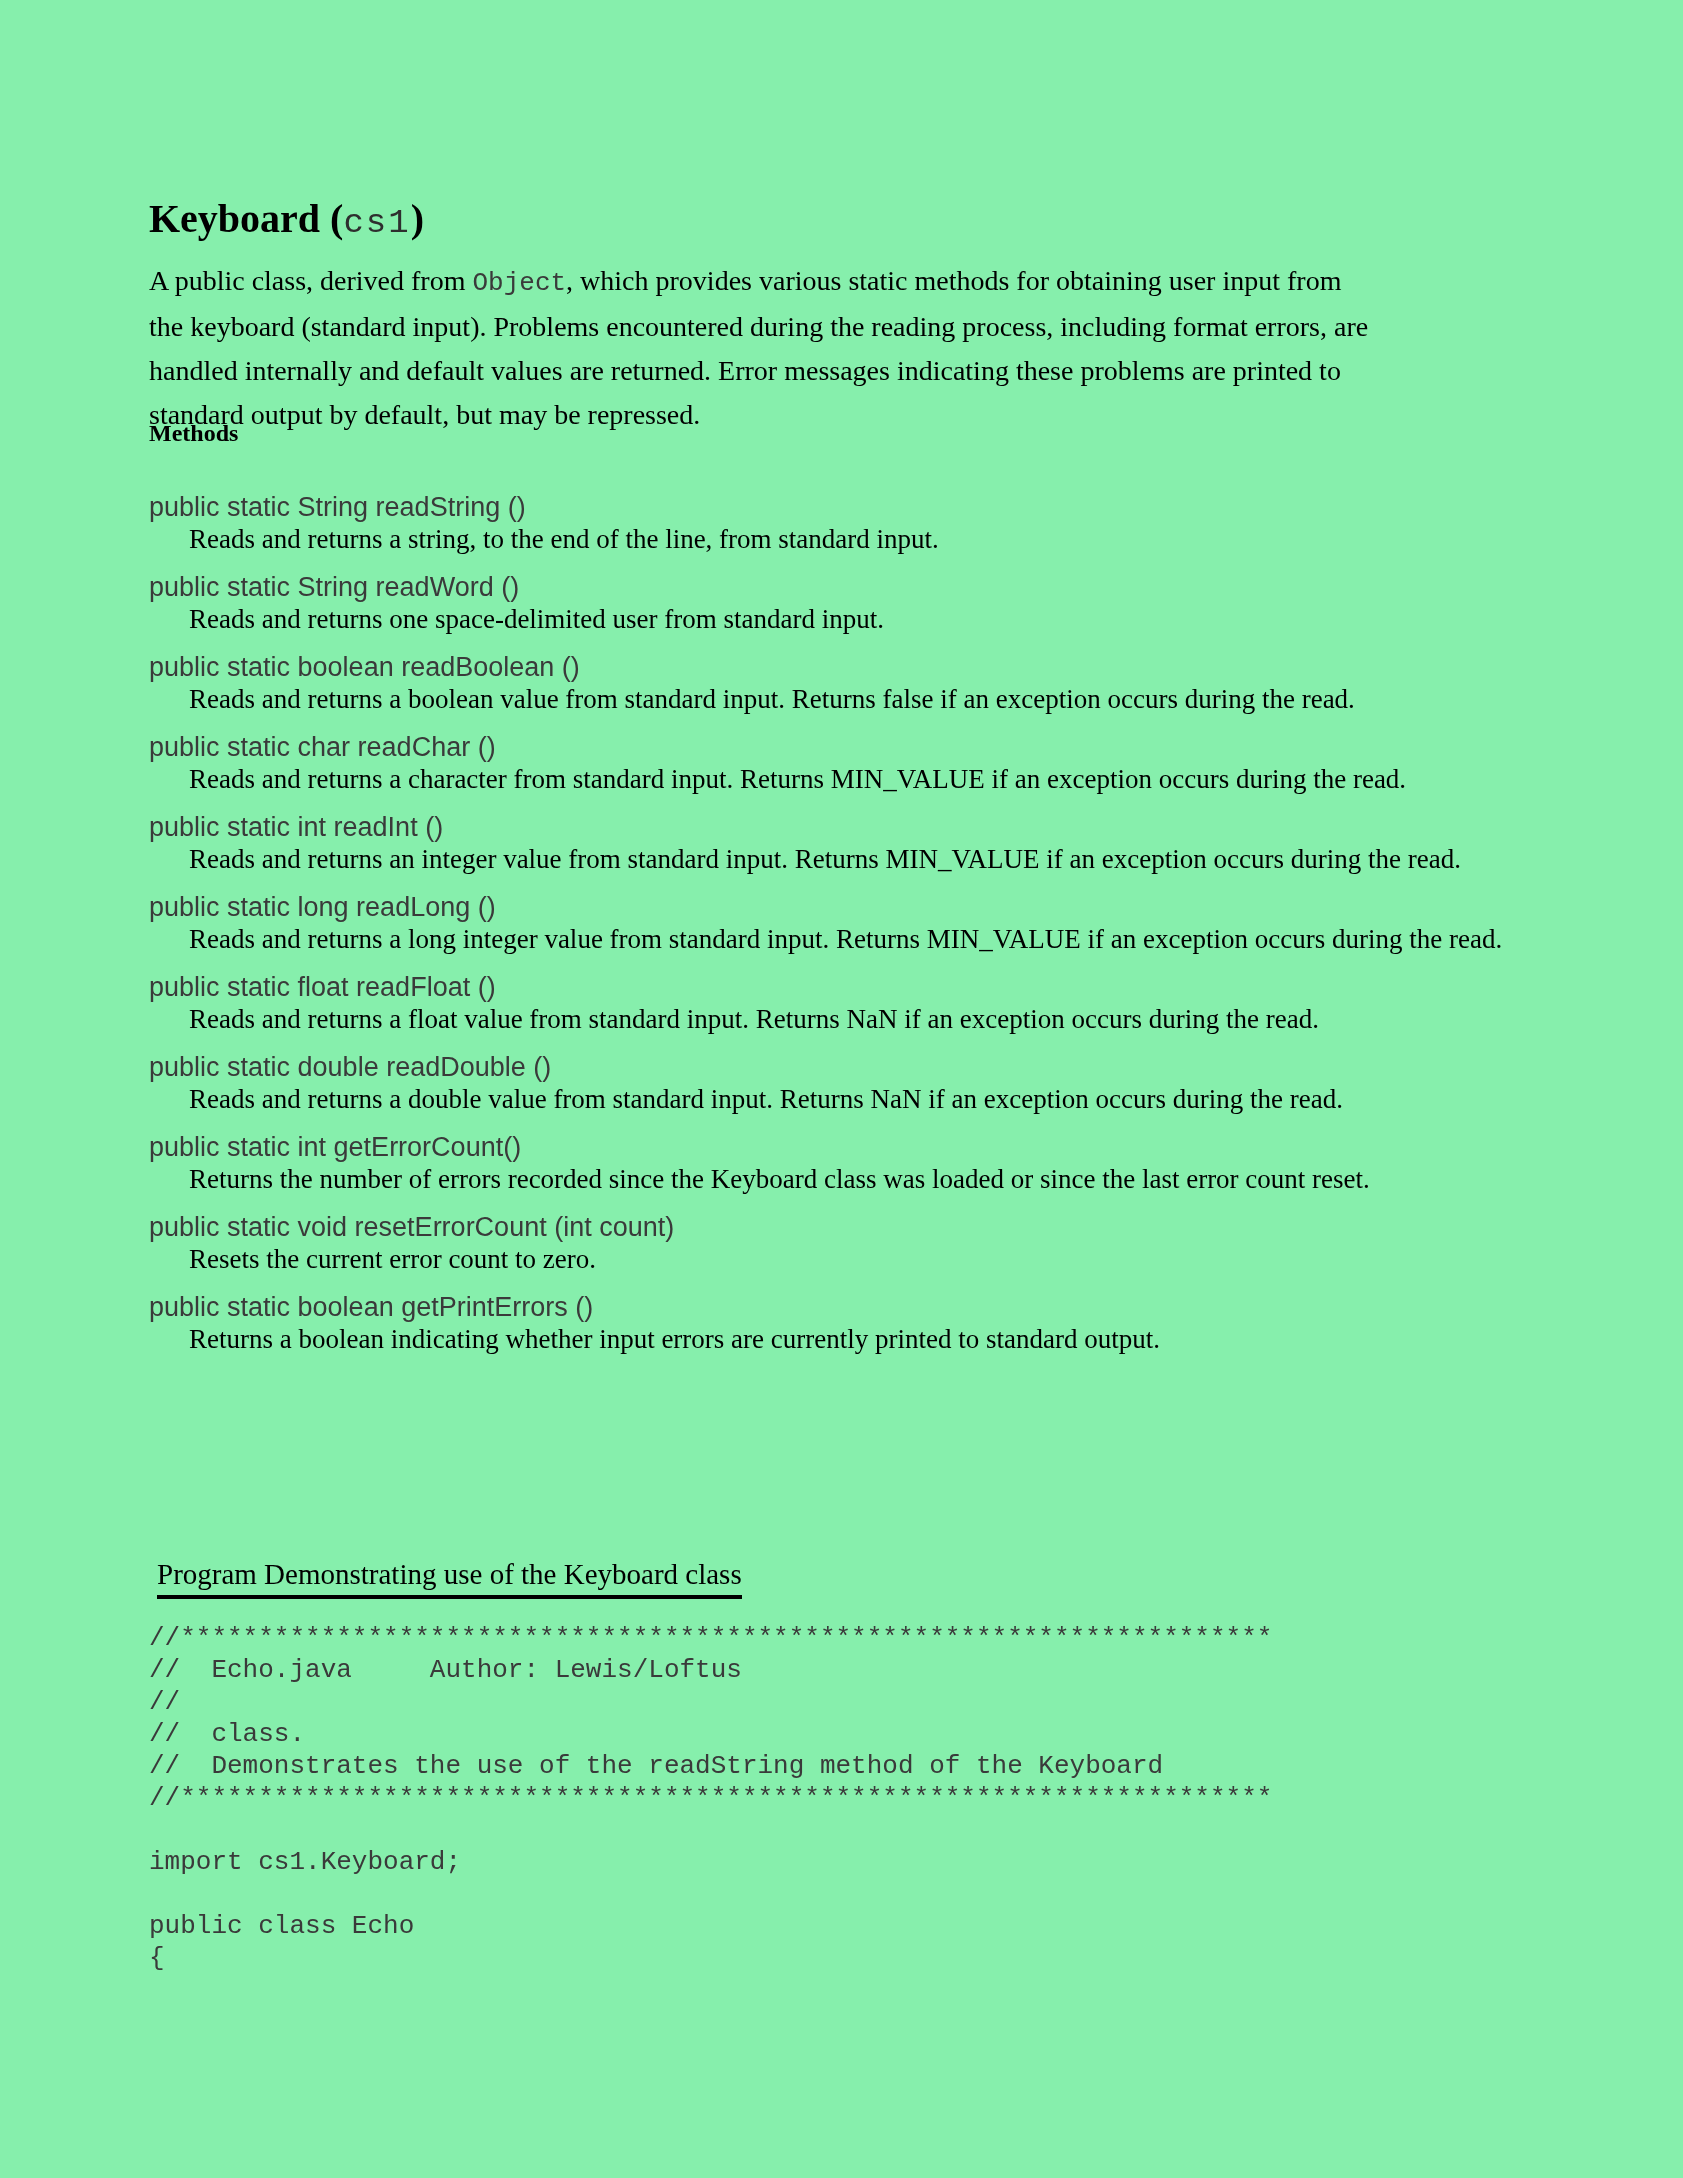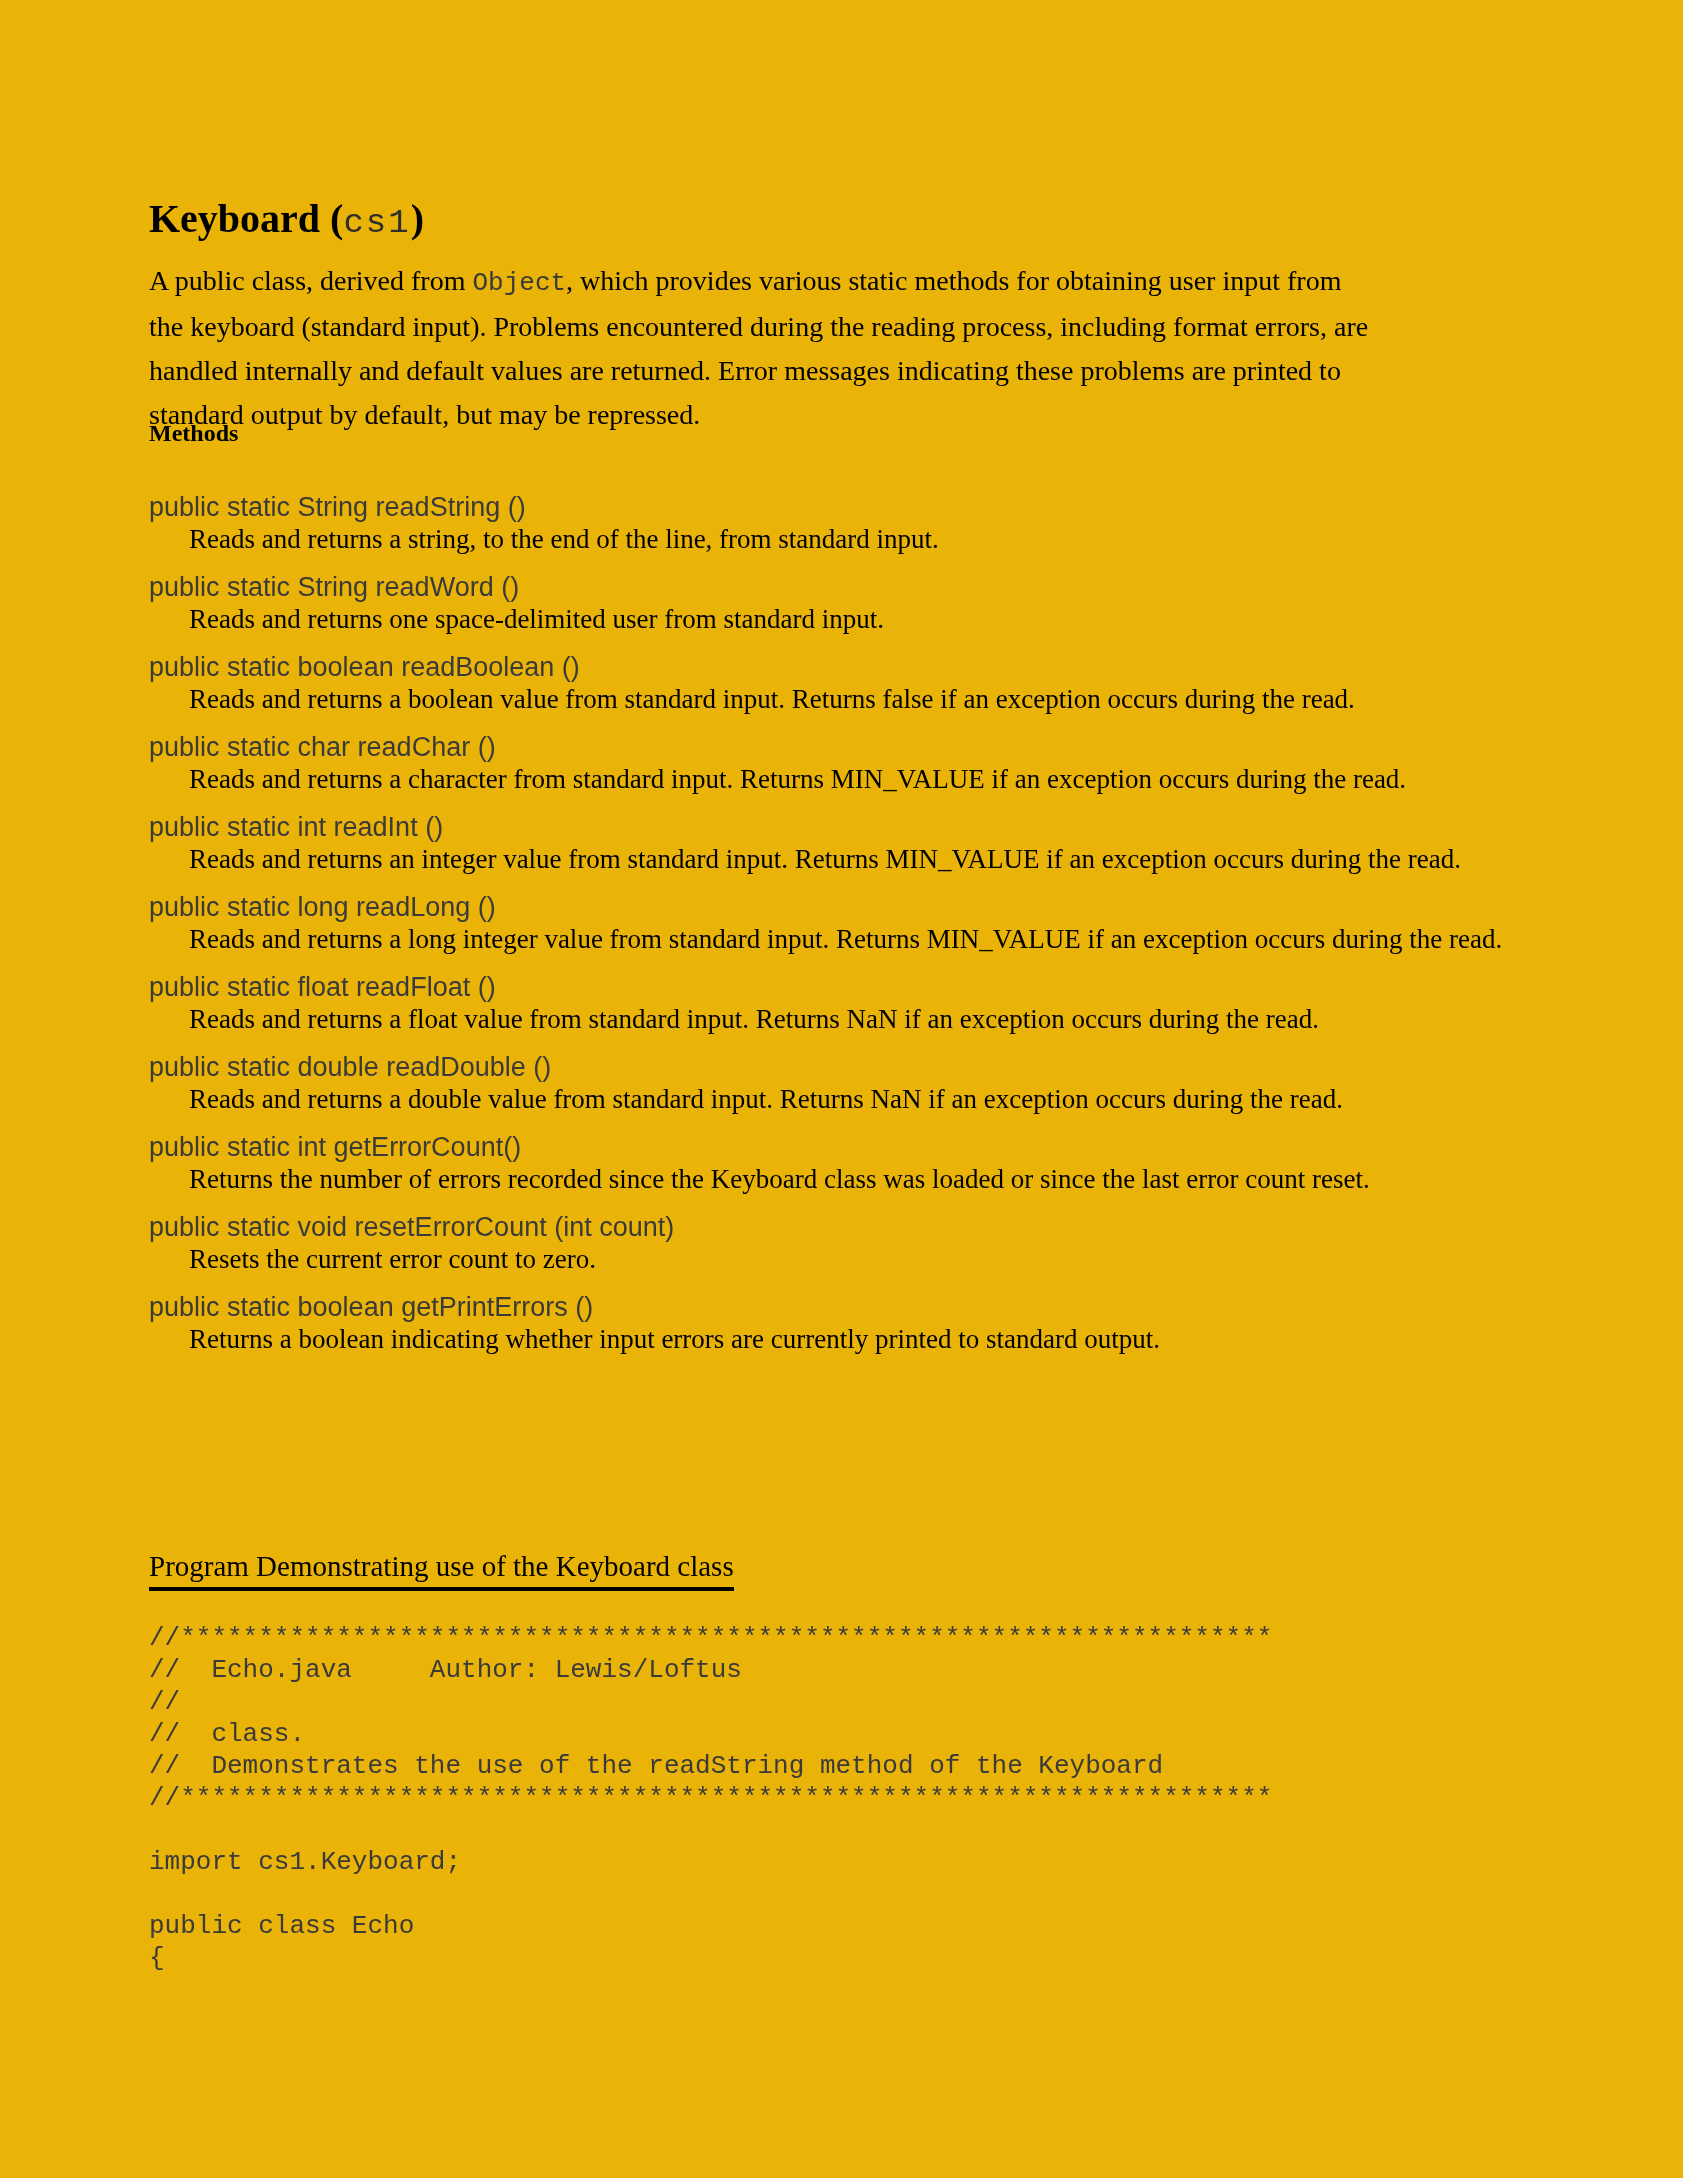--- a/index.html
+++ b/index.html
@@ -4,21 +4,21 @@
 <style>
   html, body {
     margin: 0;
     padding: 0;
     background: #ffffff;
   }
   .page {
     position: relative;
     width: 1683px;
     height: 2178px;
-    background: #eab308;
+    background: #86efac;
     overflow: hidden;
     font-family: "Liberation Serif", serif;
     color: #000000;
   }
   .abs { position: absolute; left: 149px; }
 
   
   .doc-title {
     top: 197px;
     margin: 0;
@@ -74,21 +74,21 @@
     font-size: 27px;
     line-height: 32px;
     padding-left: 40px;
     white-space: nowrap;
     color: #000000;
   }
 
   
   .program-heading {
     top: 1550px;
-    margin: 0;
+    margin: 8px;
     font-size: 29px;
     font-weight: normal;
     line-height: 32px;
     white-space: nowrap;
   }
   .program-heading .underlined {
     border-bottom: 4px solid #000000;
     padding-bottom: 5px;
   }
 

